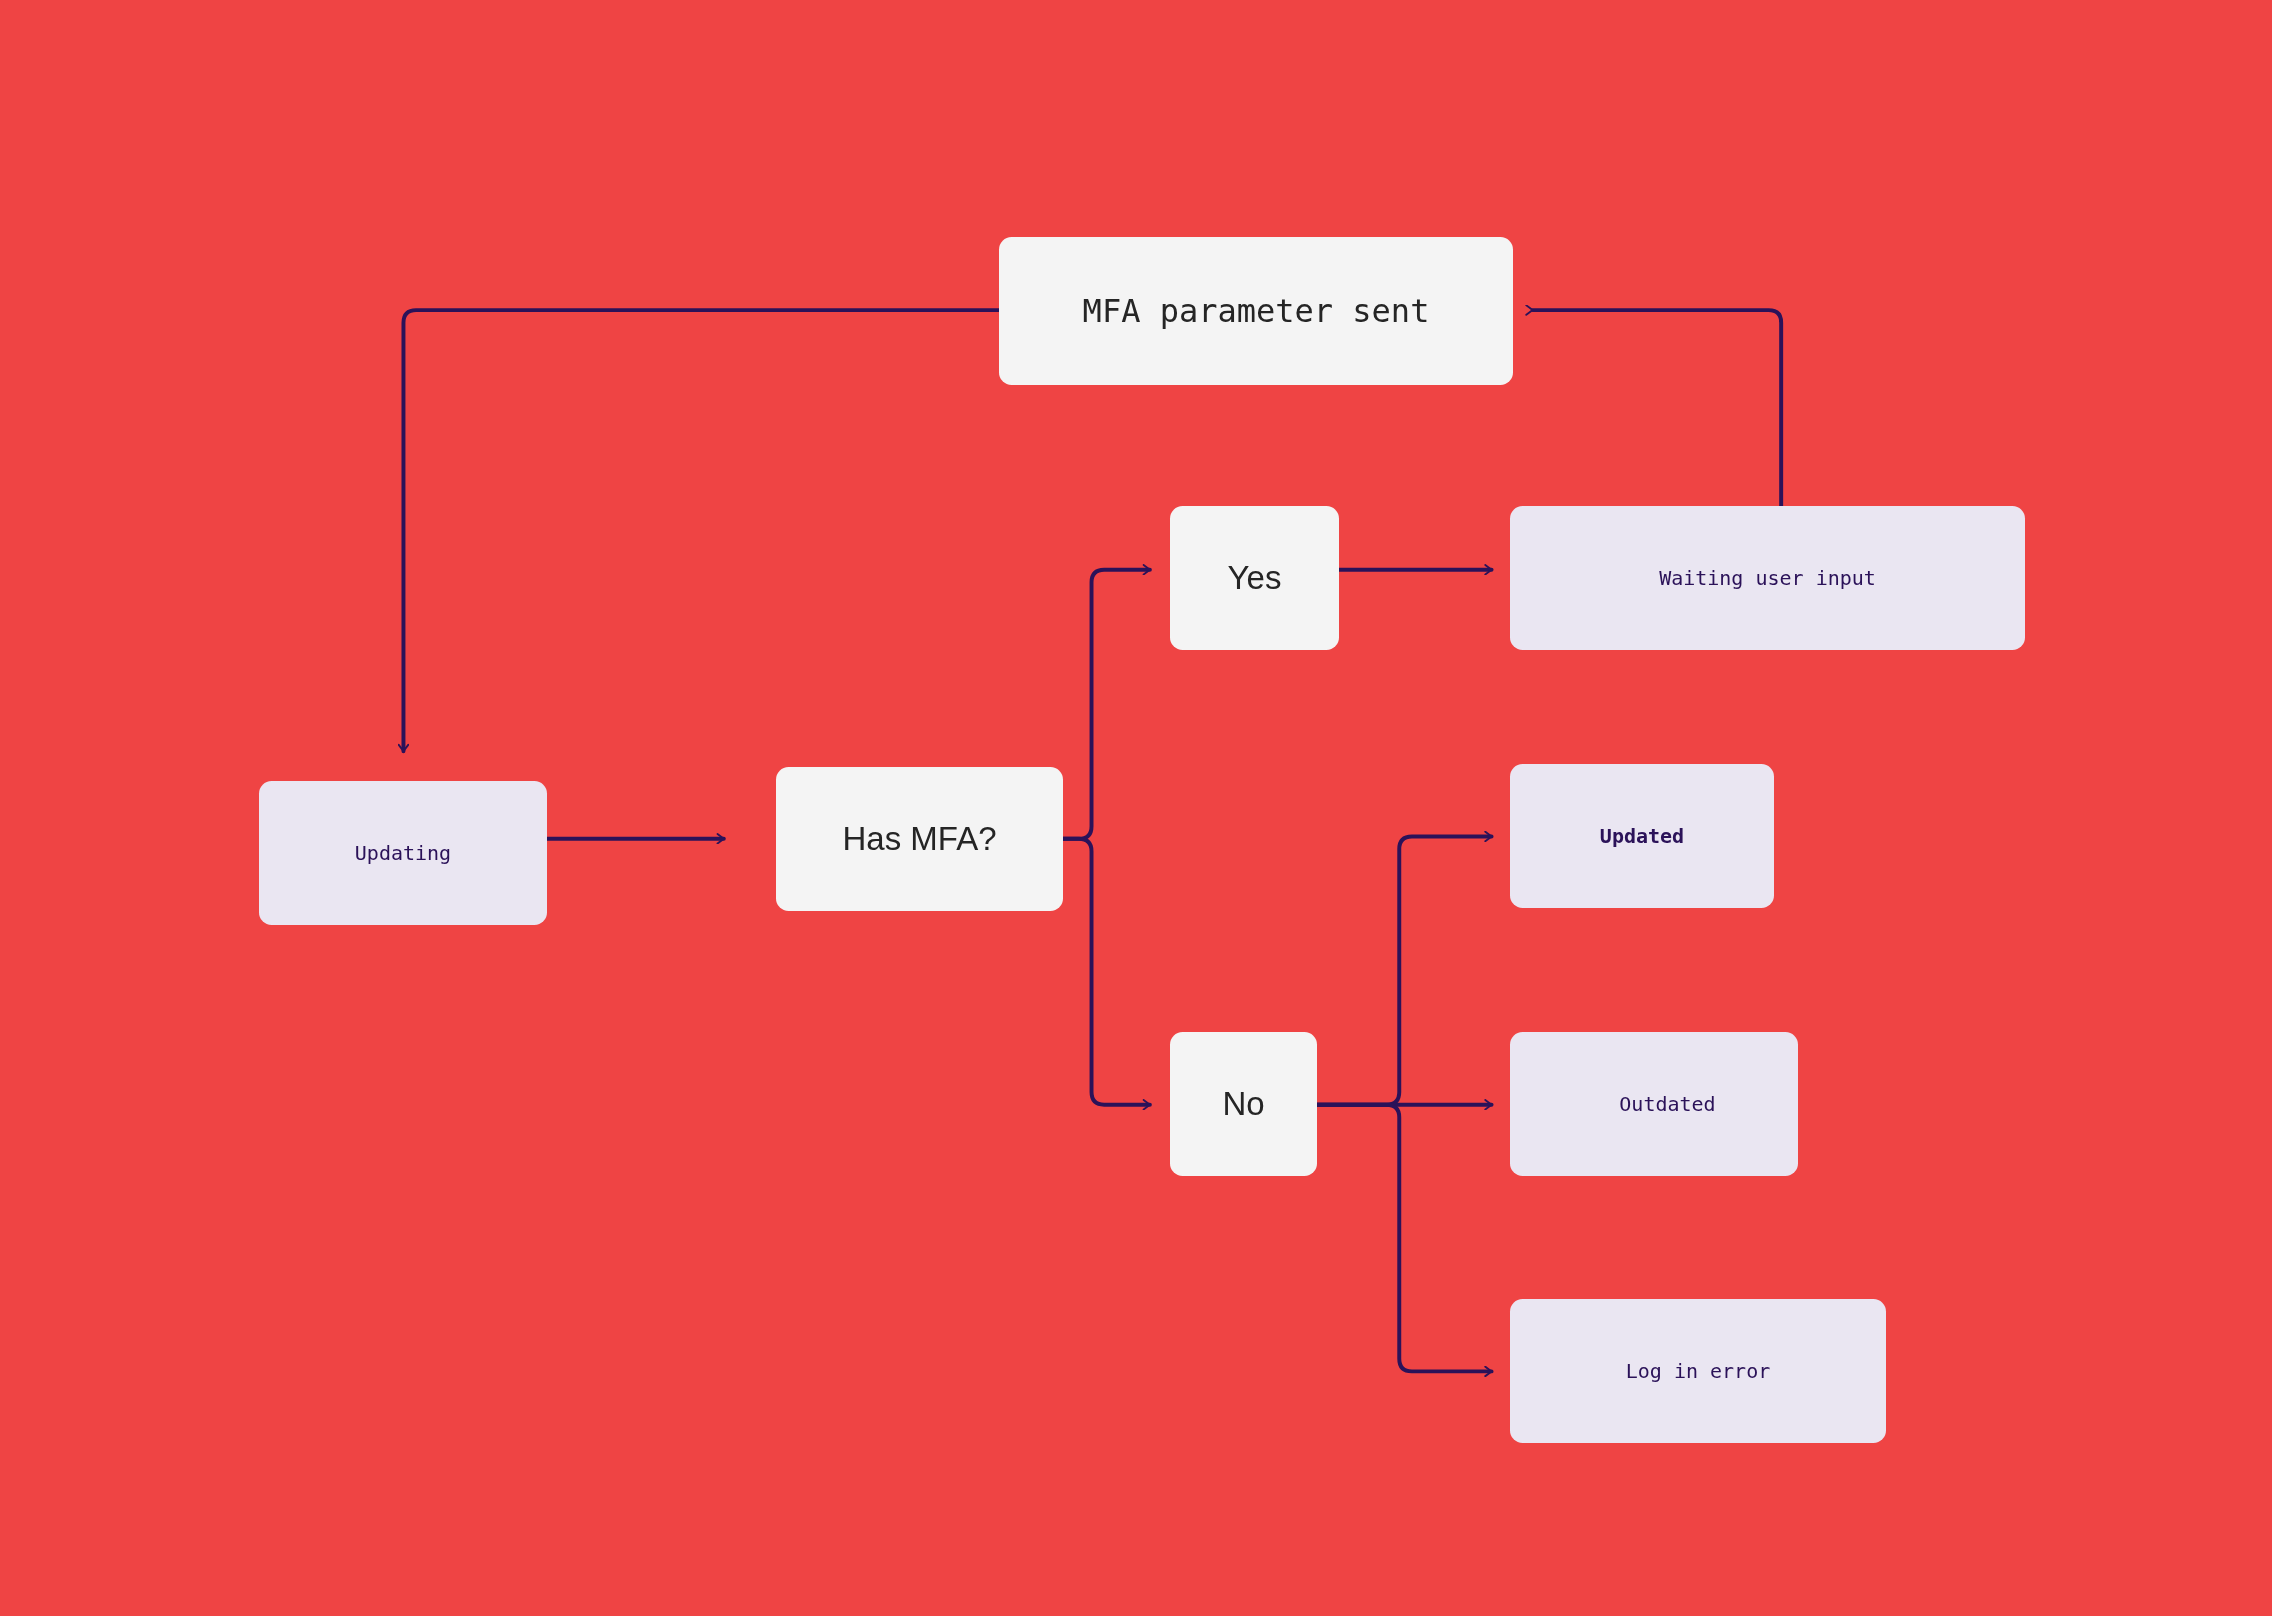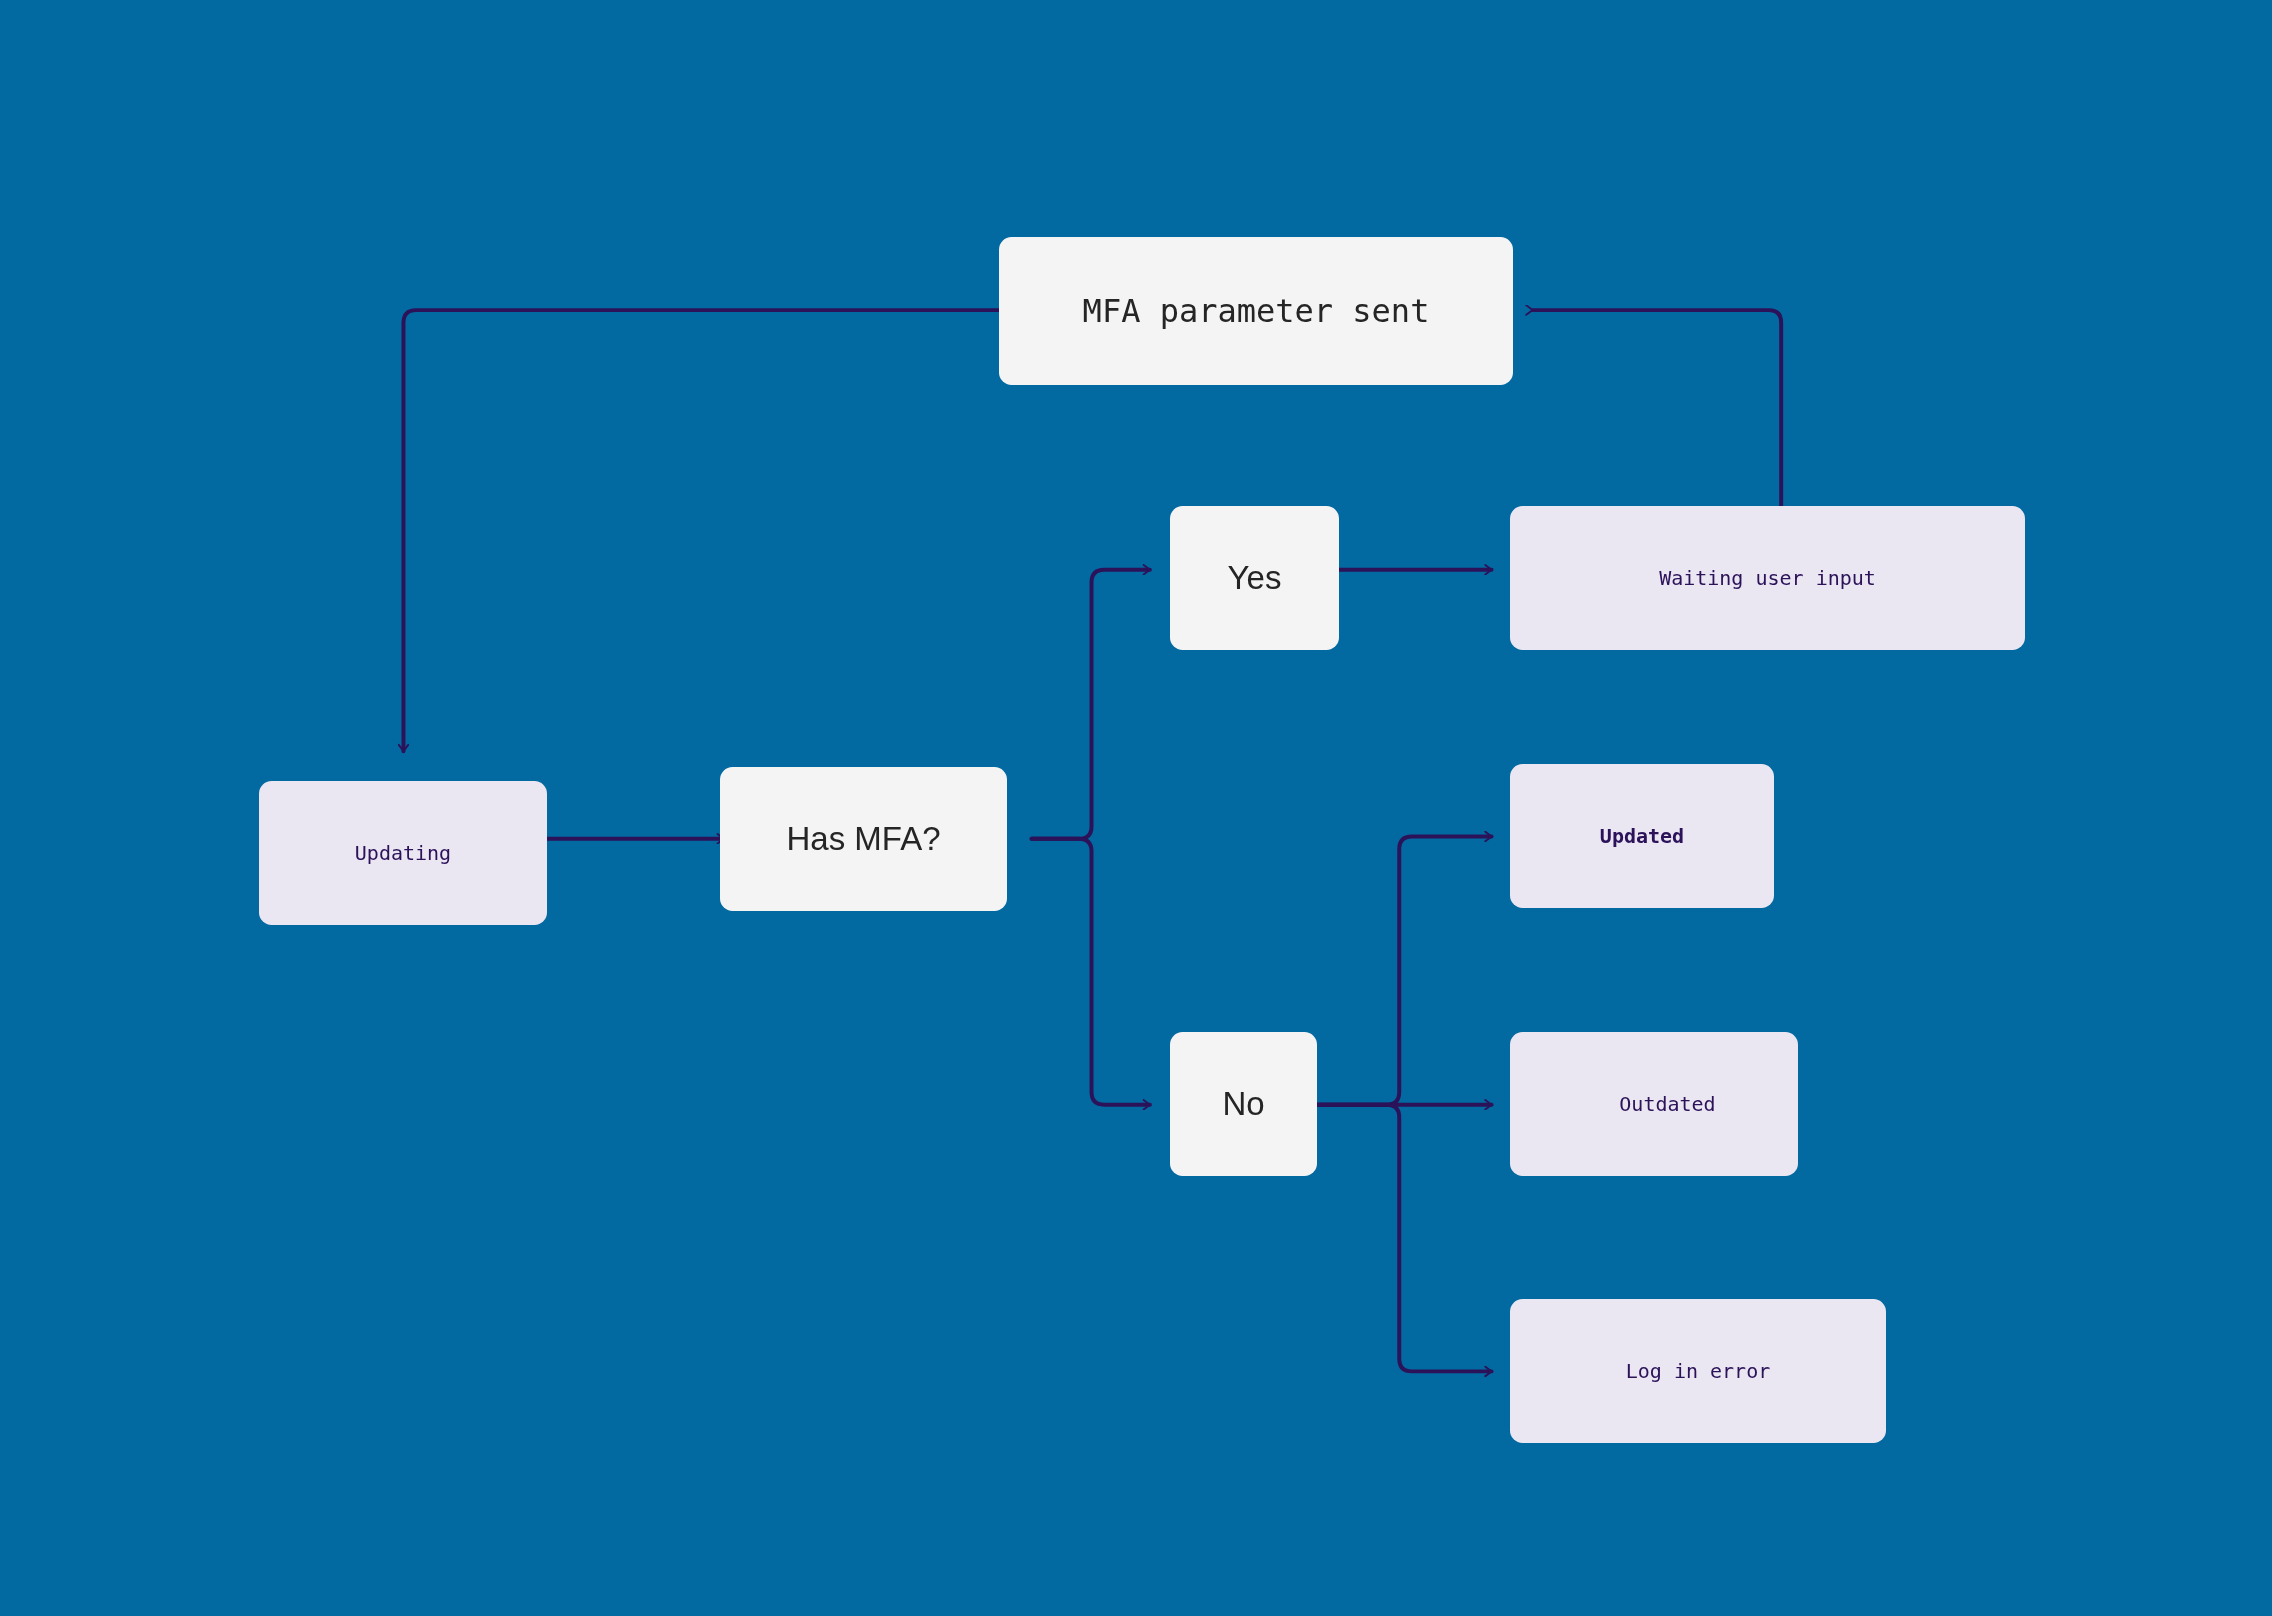--- a/index.html
+++ b/index.html
@@ -4,21 +4,21 @@
 <style>
   html, body {
     margin: 0;
     padding: 0;
     background: #ffffff;
   }
   #canvas {
     position: relative;
     width: 2273px;
     height: 1616px;
-    background: #0369a1;
+    background: #ef4444;
     overflow: hidden;
     font-family: "DejaVu Sans Mono", monospace;
   }
   #edge-layer {
     position: absolute;
     inset: 0;
     width: 2273px;
     height: 1616px;
     pointer-events: none;
   }
@@ -96,21 +96,21 @@
   </svg>
 
   <div class="node node-plain" style="left:999px; top:237px; width:514px; height:148px;">
     <span>MFA parameter sent</span>
   </div>
 
   <div class="node node-state" style="left:259px; top:781px; width:288px; height:144px;">
     <span>Updating</span>
   </div>
 
-  <div class="node node-label" style="left:720px; top:767px; width:287px; height:144px;">
+  <div class="node node-label" style="left:776px; top:767px; width:287px; height:144px;">
     <span>Has MFA?</span>
   </div>
 
   <div class="node node-label" style="left:1170px; top:506px; width:169px; height:144px;">
     <span>Yes</span>
   </div>
 
   <div class="node node-label" style="left:1170px; top:1032px; width:147px; height:144px;">
     <span>No</span>
   </div>

